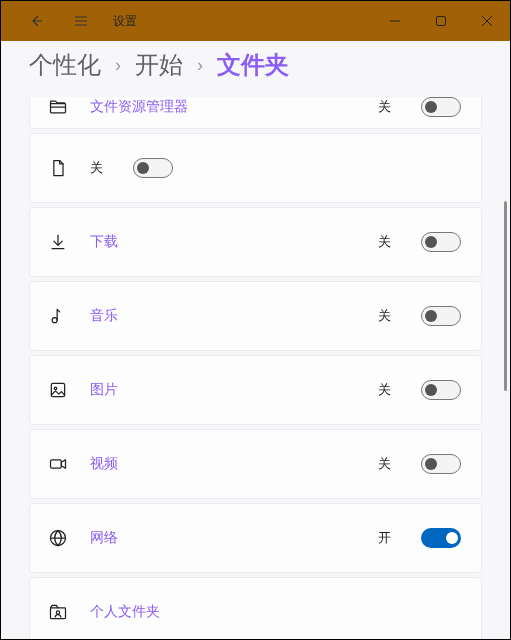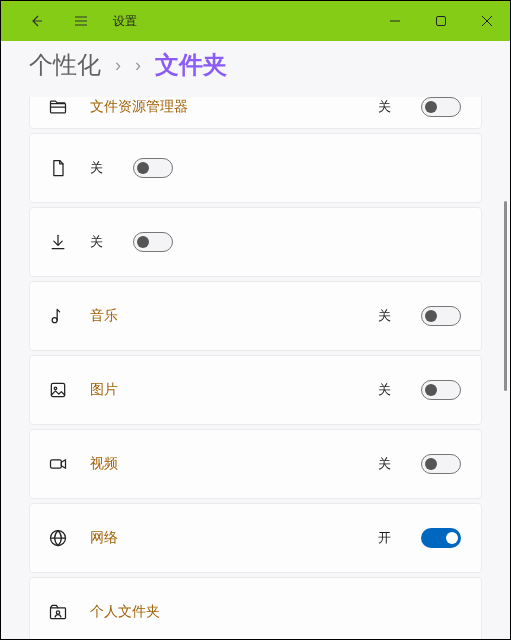--- a/index.html
+++ b/index.html
@@ -9,21 +9,21 @@
     font-family: "Segoe UI", "Microsoft YaHei", sans-serif;
     background: #f7f7f9;
     overflow: hidden;
     position: relative;
     border: 1px solid #000;
   }
   .titlebar {
     height: 40px;
     display: flex;
     align-items: center;
-    background: #84cc16;
+    background: #a16207;
   }
   .titlebar-left {
     display: flex;
     align-items: center;
     gap: 4px;
     padding-left: 16px;
   }
   .tb-btn {
     width: 40px;
     height: 40px;
@@ -87,21 +87,21 @@
   .item .icon {
     width: 24px;
     display: flex;
     align-items: center;
     justify-content: center;
     color: #222;
   }
   .item .label {
     flex: 1;
     font-size: 14px;
-    color: #a16207;
+    color: #8b5cf6;
   }
   .item .state {
     font-size: 13px;
     color: #1b1b1b;
     margin-right: 10px;
   }
   .toggle {
     width: 40px;
     height: 20px;
     border-radius: 10px;
@@ -175,20 +175,21 @@
       <svg width="10" height="10" viewBox="0 0 10 10" stroke="#222" stroke-width="1">
           <path d="M0 0l10 10M10 0L0 10"></path>
         </svg>
     </div>
   </div>
 </div>
 
 <div class="breadcrumb">
   <span>个性化</span>
   <span class="sep">›</span>
+  <span>开始</span>
   <span class="sep">›</span>
   <span class="current">文件夹</span>
 </div>
 
 <div class="content">
   <div class="list" id="list">
       <div class="item first">
         <span class="icon">
           <svg width="20" height="20" viewBox="0 0 24 24" fill="none" stroke="currentColor" stroke-width="1.5" stroke-linecap="round" stroke-linejoin="round">
             <rect x="3" y="8" width="18" height="11" rx="1"></rect>
@@ -211,20 +212,21 @@
         <span class="toggle off"></span>
       </div>
       <div class="item">
         <span class="icon">
           <svg width="20" height="20" viewBox="0 0 24 24" fill="none" stroke="currentColor" stroke-width="1.5" stroke-linecap="round" stroke-linejoin="round">
             <path d="M12 4v11"></path>
             <path d="M7 11l5 5 5-5"></path>
             <path d="M5 20h14"></path>
           </svg>
         </span>
+        <span class="label">下载</span>
         <span class="state">关</span>
         <span class="toggle off"></span>
       </div>
       <div class="item">
         <span class="icon">
           <svg width="20" height="20" viewBox="0 0 24 24" fill="none" stroke="currentColor" stroke-width="1.5" stroke-linecap="round" stroke-linejoin="round">
             <circle cx="8" cy="17" r="3"></circle>
             <path d="M11 17V4l3 3"></path>
           </svg>
         </span>

